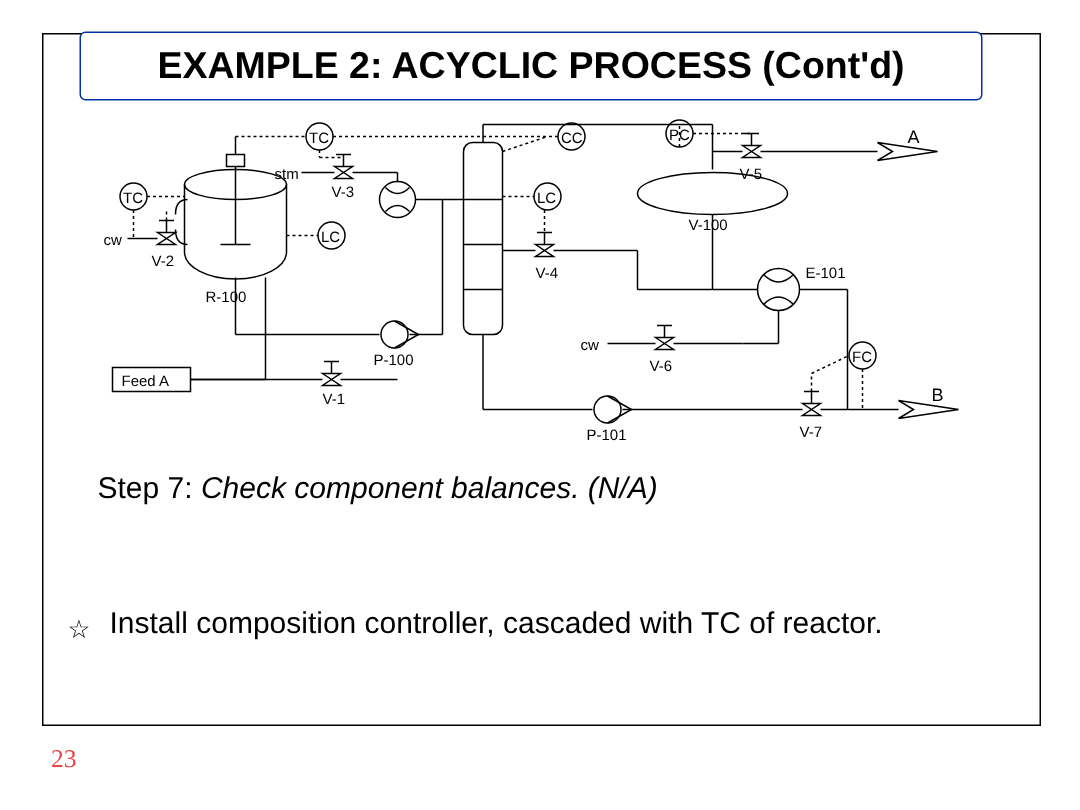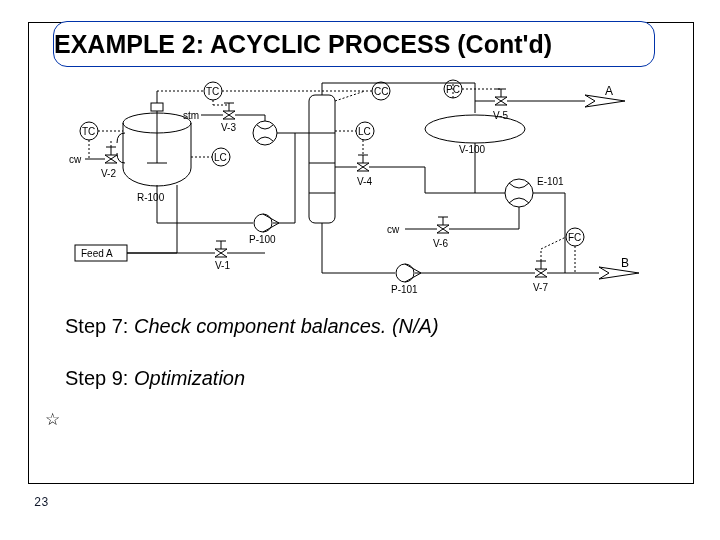--- a/index.html
+++ b/index.html
@@ -1,25 +1,25 @@
 <!DOCTYPE html>
 <html><head>
 <meta charset="utf-8">
 <style>
   html,body{margin:0;padding:0;width:720px;height:540px;background:#fff;font-family:"Times New Roman",serif;color:#000}
   .slide-frame{position:absolute;left:28px;top:22px;width:664px;height:460px;border:1.5px solid #000}
-  .title-box{position:absolute;left:24px;top:-2px;width:600px;height:44px;border:1.5px solid #0033aa;border-radius:14px;background:#fff;}
+  .title-box{position:absolute;left:24px;top:-2px;width:600px;height:44px;border:1.5px solid #0033aa;border-radius:4px;background:#fff;text-align:center}
   .title-text{font-size:25px;font-weight:bold;font-family:"Comic Sans MS","Trebuchet MS",sans-serif;line-height:44px;color:#000}
   .diagram{position:absolute;left:36px;top:50px;width:592px;height:230px}
   .body-text{position:absolute;left:36px;font-size:20px;font-family:"Trebuchet MS","Comic Sans MS",sans-serif}
   .step{white-space:nowrap}
   .step b{font-weight:normal}
   .step i{}
   .star{position:absolute;font-size:17px}
-  .page{position:absolute;left:34px;top:496px;font-size:12px;font-family:Liberation Mono, monospace;color:#0f172a}
+  .page{position:absolute;left:34px;top:496px;font-size:17px;font-family:Liberation Serif, serif;color:#ef4444}
 </style>
 </head>
 <body>
 
 <div class="slide-frame">
 
   <div class="title-box">
     <span class="title-text">EXAMPLE 2: ACYCLIC PROCESS (Cont'd)</span>
   </div>
 
@@ -197,21 +197,19 @@
       <text x="556" y="194" stroke="none" fill="#000" font-size="12">B</text>
 
       <line x1="468" y1="120" x2="500" y2="120"></line>
       <line x1="500" y1="120" x2="500" y2="200"></line>
     </svg>
   </div>
 
   <div class="body-text step" style="top:292px">
     <b>Step 7:</b><i> Check component balances. (N/A)</i>
   </div>
-  <div class="body-text step" style="top:344px">
-    <b>Step 9:</b><i> Optimization</i>
-  </div>
 
   <span class="star" style="left:16px;top:386px">☆</span>
+  <div class="body-text" style="left:44px;top:382px">Install composition controller, cascaded with TC of reactor.</div>
 
 </div>
 
 <div class="page">23</div>
 
 </body></html>

